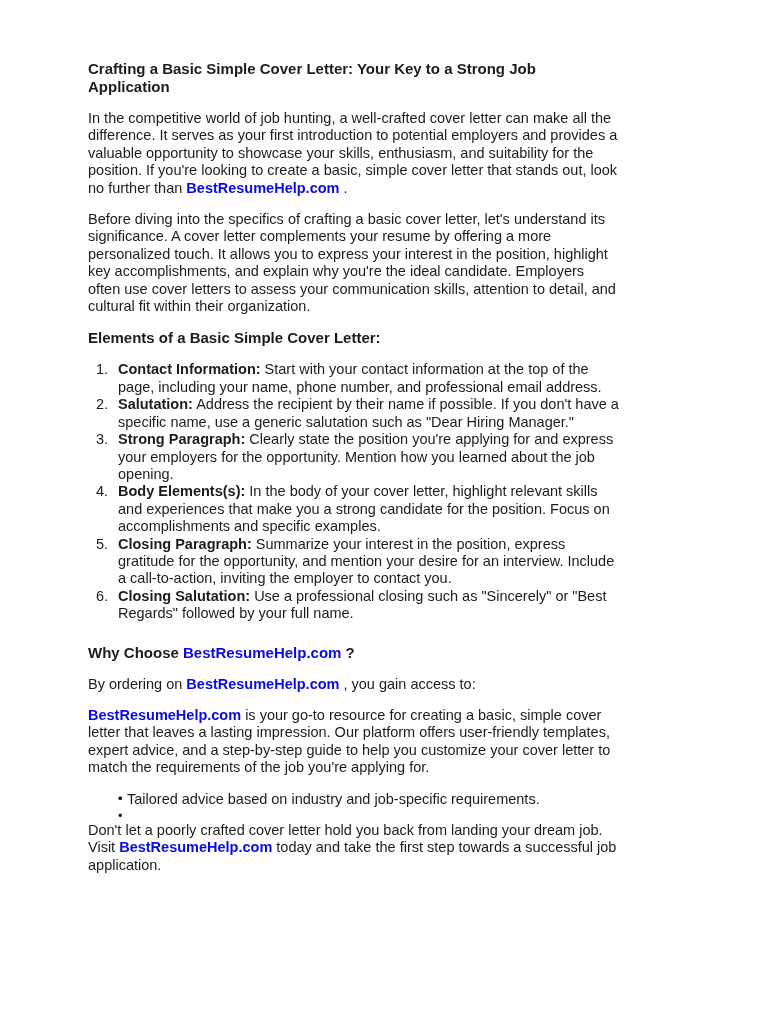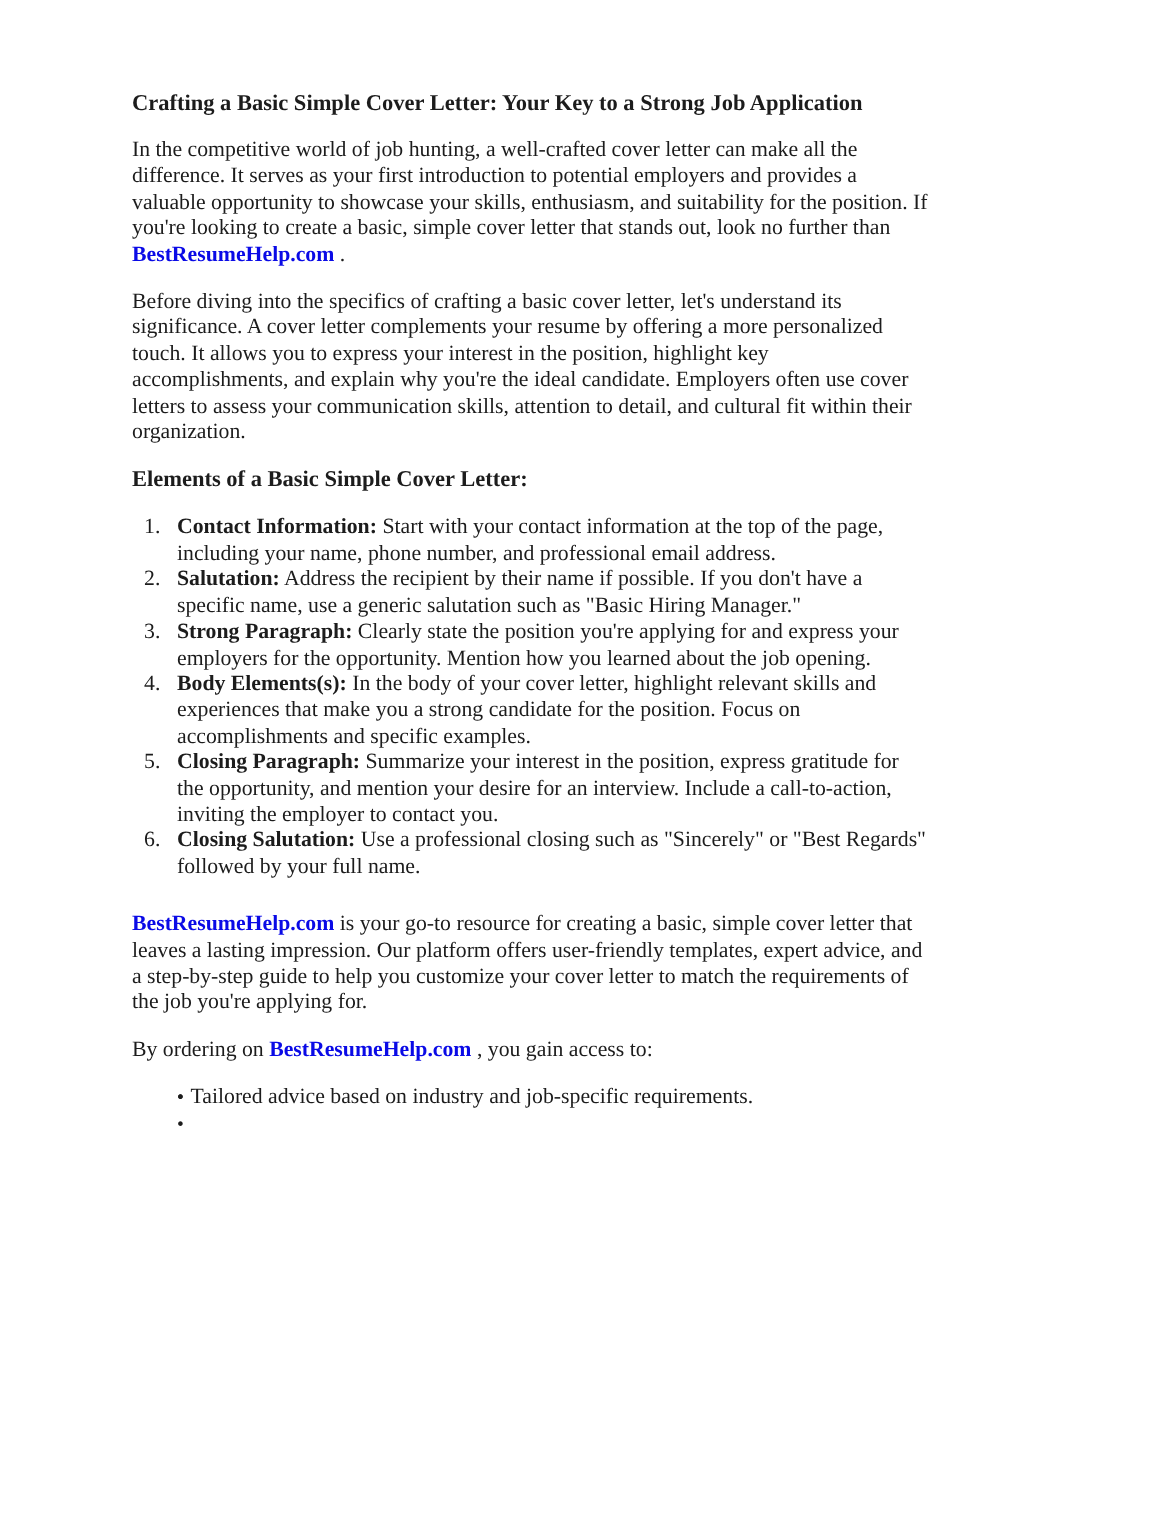--- a/index.html
+++ b/index.html
@@ -3,21 +3,21 @@
 <meta charset="utf-8">
 <style>
   html, body { margin: 0; padding: 0; background: #ffffff; }
   .page {
     position: relative;
     width: 678px;
     min-height: 1024px;
     box-sizing: border-box;
     background: #ffffff;
     padding: 60px 58px 60px 88px;
-    font-family: Liberation Serif, serif;
+    font-family: Liberation Sans, sans-serif;
     font-size: 14.5px;
     line-height: 17.4px;
     color: #1c1c1c;
     border-radius: 17px;
   }
   h1.doc-title {
     font-size: 15px;
     line-height: 18px;
     font-weight: bold;
     margin: 0 0 14px 0;
@@ -77,32 +77,34 @@
 
   <p class="doc-para"><span>In the competitive world of job hunting, a well-crafted cover letter can make all the difference. It serves as your first introduction to potential employers and provides a valuable opportunity to showcase your skills, enthusiasm, and suitability for the position. If you're looking to create a basic, simple cover letter that stands out, look no further than </span><a class="brand-link" style="color: rgb(10, 10, 230);">BestResumeHelp.com</a><span> .</span></p>
 
 
   <p class="doc-para">Before diving into the specifics of crafting a basic cover letter, let's understand its significance. A cover letter complements your resume by offering a more personalized touch. It allows you to express your interest in the position, highlight key accomplishments, and explain why you're the ideal candidate. Employers often use cover letters to assess your communication skills, attention to detail, and cultural fit within their organization.</p>
 
   <h2 class="doc-heading">Elements of a Basic Simple Cover Letter:</h2>
 
   <ol class="num-list">
     <li><span class="marker">1.</span><b>Contact Information:</b><span> Start with your contact information at the top of the page, including your name, phone number, and professional email address.</span></li>
-    <li><span class="marker">2.</span><b>Salutation:</b><span> Address the recipient by their name if possible. If you don't have a specific name, use a generic salutation such as "Basic Hiring Manager."</span></li>
+    <li><span class="marker">2.</span><b>Salutation:</b><span> Address the recipient by their name if possible. If you don't have a specific name, use a generic salutation such as "Dear Hiring Manager."</span></li>
     <li><span class="marker">3.</span><b>Strong Paragraph:</b><span> Clearly state the position you're applying for and express your employers for the opportunity. Mention how you learned about the job opening.</span></li>
     <li><span class="marker">4.</span><b>Body Elements(s):</b><span> In the body of your cover letter, highlight relevant skills and experiences that make you a strong candidate for the position. Focus on accomplishments and specific examples.</span></li>
     <li><span class="marker">5.</span><b>Closing Paragraph:</b><span> Summarize your interest in the position, express gratitude for the opportunity, and mention your desire for an interview. Include a call-to-action, inviting the employer to contact you.</span></li>
     <li><span class="marker">6.</span><b>Closing Salutation:</b><span> Use a professional closing such as "Sincerely" or "Best Regards" followed by your full name.</span></li>
   </ol>
 
+  <h2 class="doc-heading"><span>Why Choose </span><a class="brand-link" style="color: rgb(10, 10, 230);">BestResumeHelp.com</a><span> ?</span></h2>
+
+  <p class="doc-para"><span>By ordering on </span><a class="brand-link" style="color: rgb(10, 10, 230);">BestResumeHelp.com</a><span> , you gain access to:</span></p>
 
   <p class="doc-para"><a class="brand-link" style="color: rgb(10, 10, 230);">BestResumeHelp.com</a><span> is your go-to resource for creating a basic, simple cover letter that leaves a lasting impression. Our platform offers user-friendly templates, expert advice, and a step-by-step guide to help you customize your cover letter to match the requirements of the job you're applying for.</span></p>
-
-  <p class="doc-para"><span>By ordering on </span><a class="brand-link" style="color: rgb(10, 10, 230);">BestResumeHelp.com</a><span> , you gain access to:</span></p>
 
   <ul class="dot-list">
     <li><span class="marker">•</span></li>
     <li><span class="marker">•</span><span>Tailored advice based on industry and job-specific requirements.</span></li>
     <li><span class="marker">•</span></li>
   </ul>
 
+  <p class="doc-para"><span>Don't let a poorly crafted cover letter hold you back from landing your dream job. Visit </span><a class="brand-link" style="color: rgb(10, 10, 230);">BestResumeHelp.com</a><span> today and take the first step towards a successful job application.</span></p>
 
 </div>
 
 </body></html>

